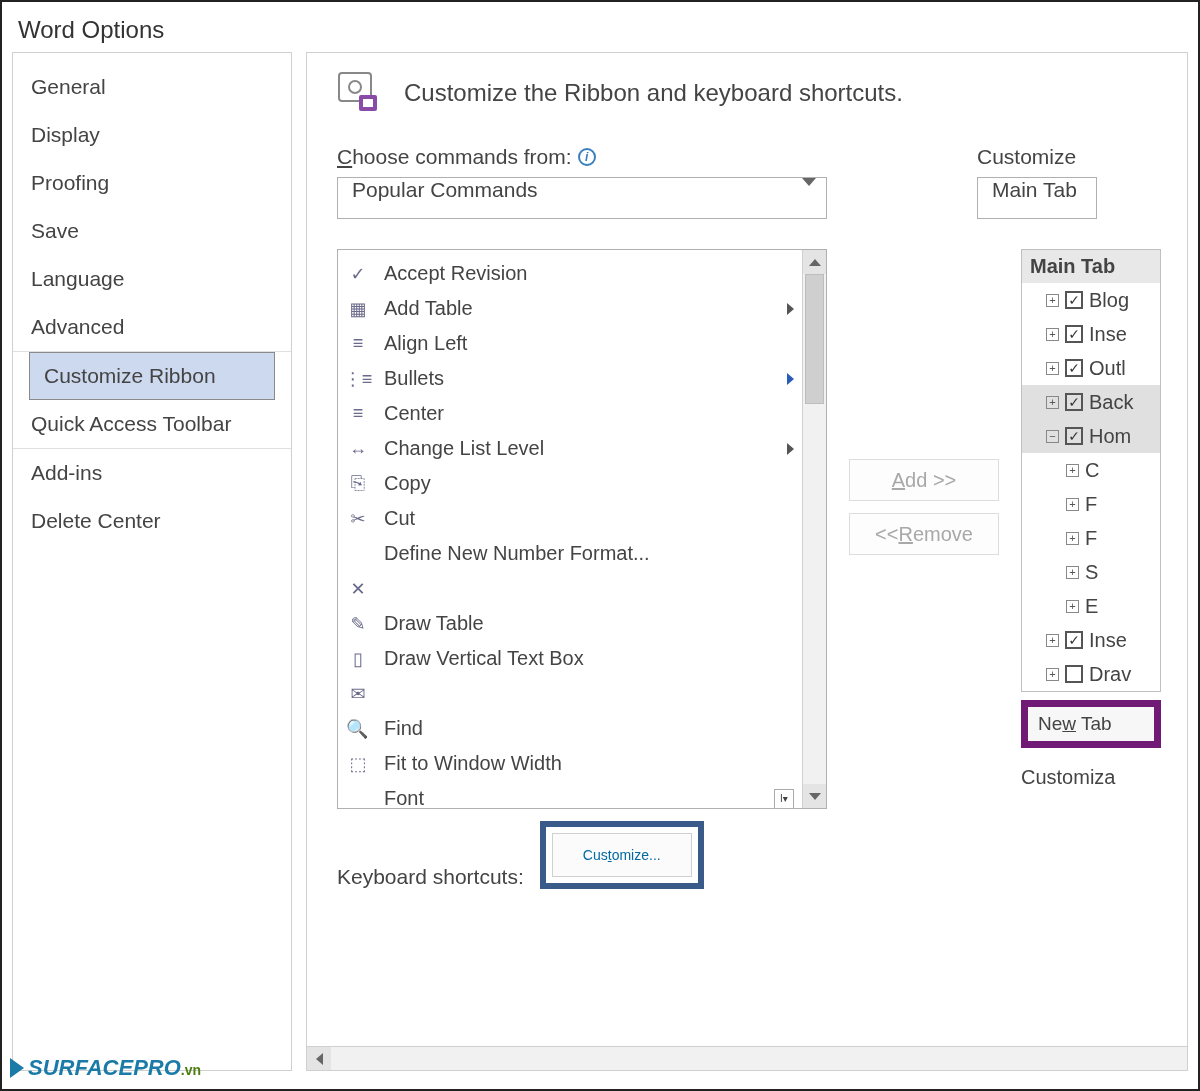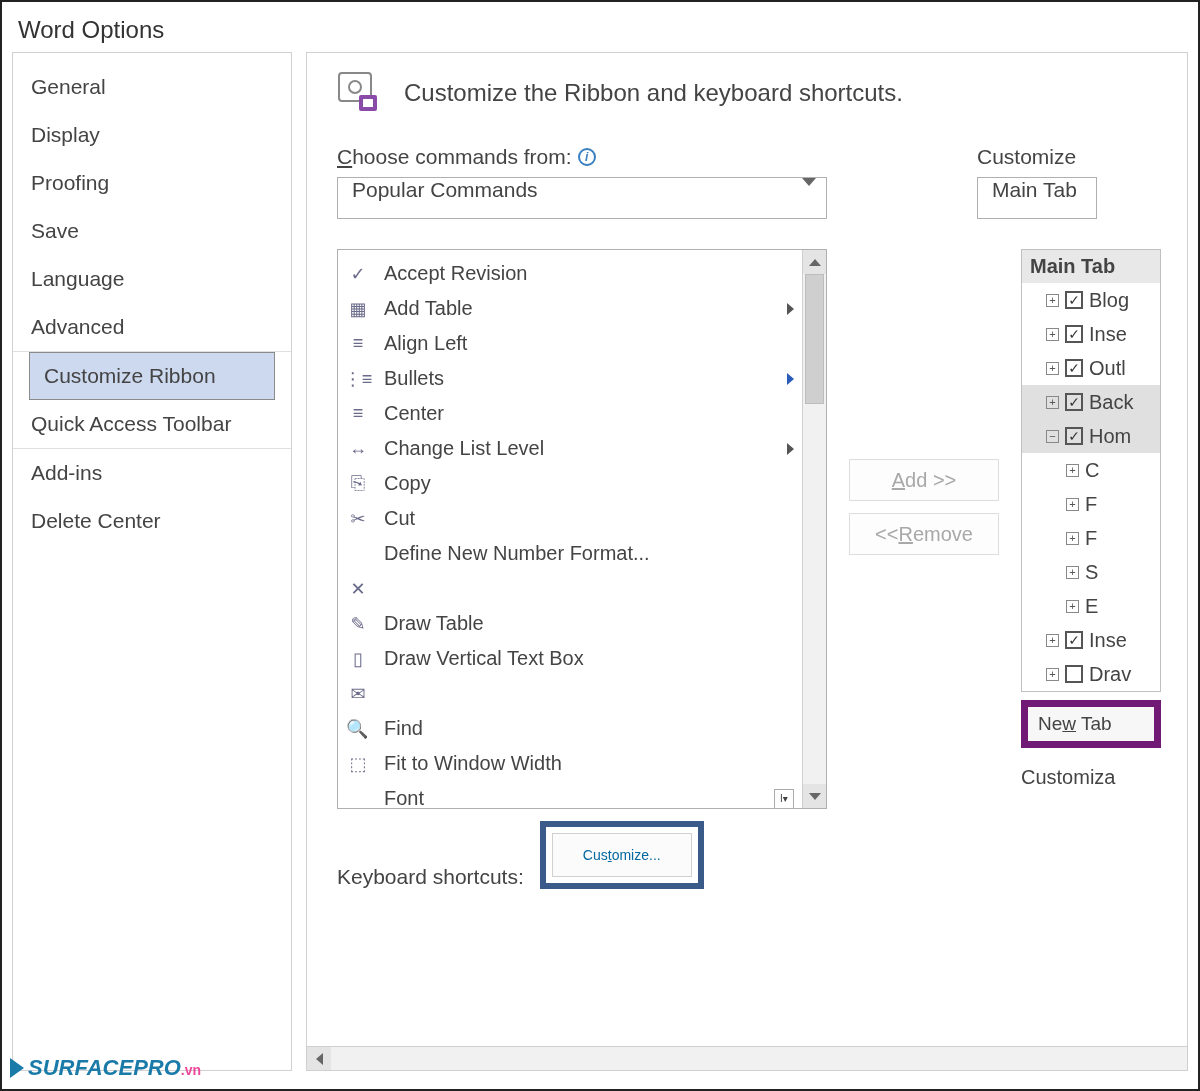--- a/index.html
+++ b/index.html
@@ -51,21 +51,21 @@
   .tab-btn{border:7px solid #701a75;padding:6px 10px;margin-top:8px;background:#f7f7f7;font-size:19px;white-space:nowrap;overflow:hidden}
   .kb-row{display:flex;align-items:flex-end;gap:16px;margin-top:12px;font-size:21px}
   .highlight-box{border:6px solid #3a5a8a;padding:6px}
   .customize-btn{width:140px;height:44px;border:1px solid #d0d0d0;background:#fbfbfb;font-size:14px;color:#0369a1;font-family:inherit}
   .hscroll{position:absolute;left:0;right:0;bottom:0;height:24px;border-top:1px solid #d0d0d0;background:#f1f1f1;display:flex}
   .hbtn{width:24px;background:#e4e4e4;display:flex;align-items:center;justify-content:center}
   .arrow-l{width:0;height:0;border-top:6px solid transparent;border-bottom:6px solid transparent;border-right:7px solid #666}
   .logo{position:absolute;left:8px;bottom:8px;font-size:22px;font-weight:bold;color:#1a7aa8;font-style:italic;display:flex;align-items:center;gap:4px}
   .logo .tri{width:0;height:0;border-top:10px solid transparent;border-bottom:10px solid transparent;border-left:14px solid #1a7aa8}
   .logo .s{color:#1a7aa8}
-  .logo .vn{color:#ec4899;font-size:14px;font-style:normal}
+  .logo .vn{color:#4d7c0f;font-size:14px;font-style:normal}
   .und{text-decoration:underline;text-decoration-style:solid}
 </style>
 </head>
 <body>
 
 <div class="window">
   <div class="title">Word Options</div>
 
   <div class="content">
     <div class="sidebar">

